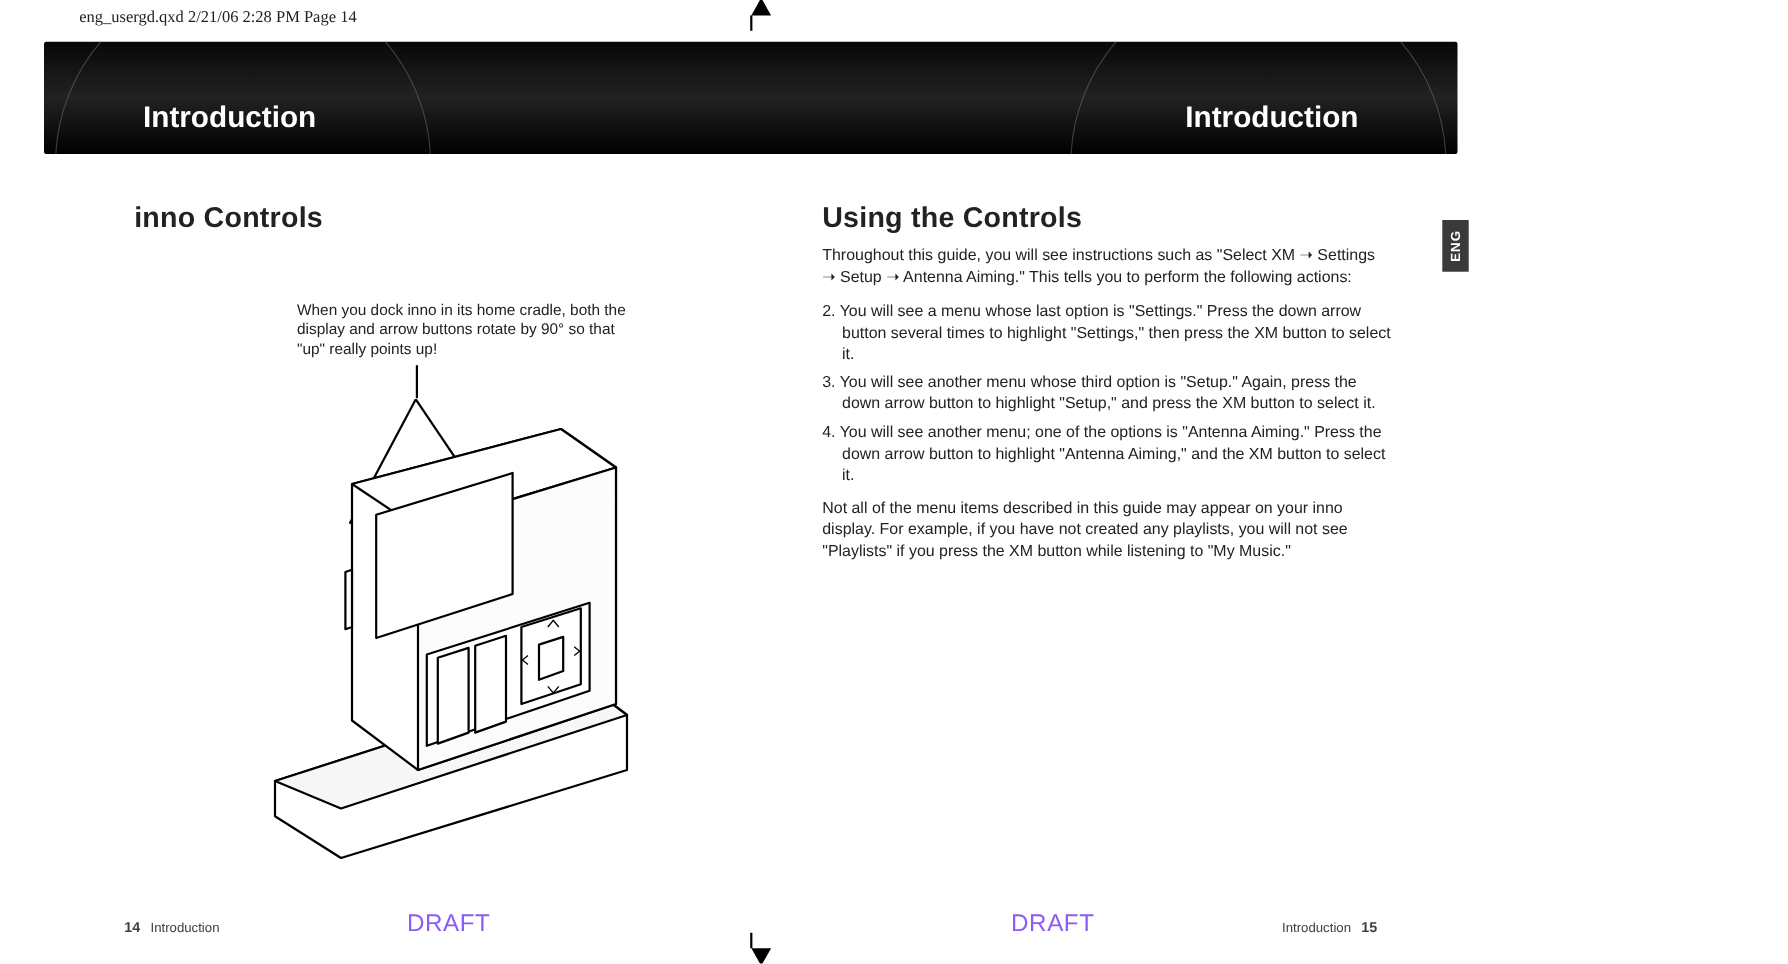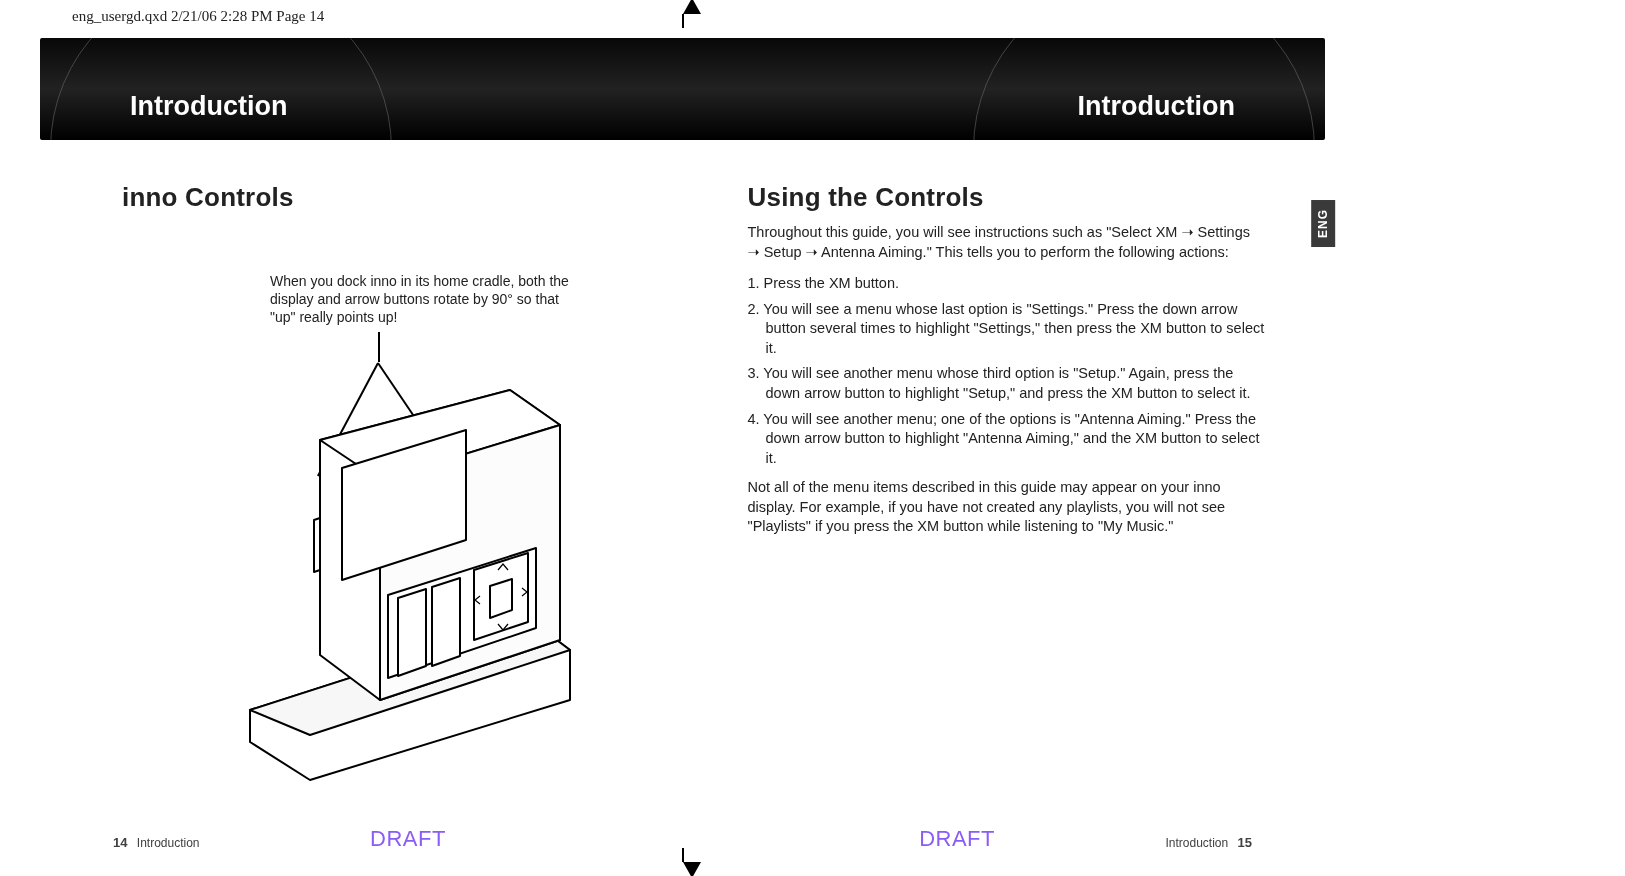--- a/index.html
+++ b/index.html
@@ -106,21 +106,20 @@
     </div>
 
     <div class="col right">
       <div class="h1">Using the Controls</div>
 
       <p class="intro">
         <span>Throughout this guide, you will see instructions such as "Select </span><b>XM</b><span> ➝ </span><b>Settings</b><span> ➝ </span><b>Setup</b><span> ➝ </span><b>Antenna Aiming.</b><span>" This tells you to perform the following actions:</span>
       </p>
 
       <ul class="steps">
-        <li><span>1. Press the </span><b>XM</b><span> button.</span></li>
         <li><span>2. You will see a menu whose last option is "Settings." Press the down arrow button several times to highlight "Settings," then press the </span><b>XM</b><span> button to select it.</span></li>
         <li><span>3. You will see another menu whose third option is "Setup." Again, press the down arrow button to highlight "Setup," and press the </span><b>XM</b><span> button to select it.</span></li>
         <li><span>4. You will see another menu; one of the options is "Antenna Aiming." Press the down arrow button to highlight "Antenna Aiming," and the </span><b>XM</b><span> button to select it.</span></li>
       </ul>
 
       <p class="follow"><span>Not all of the menu items described in this guide may appear on your inno display. For example, if you have not created any playlists, you will not see "Playlists" if you press the </span><b>XM</b><span> button while listening to "My Music."</span></p>
 
     </div>
   </div>
 

